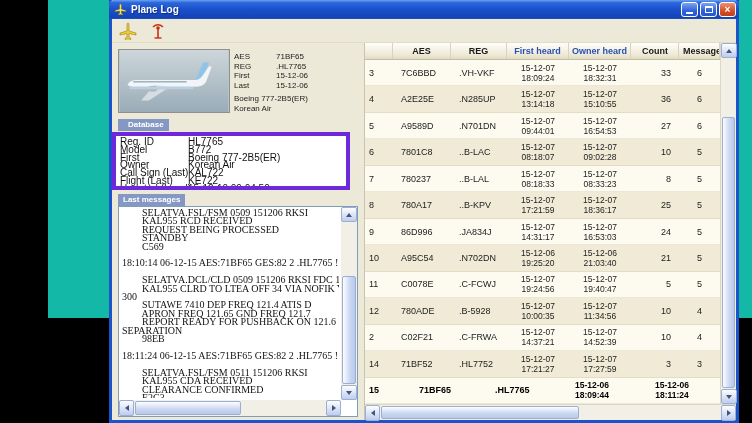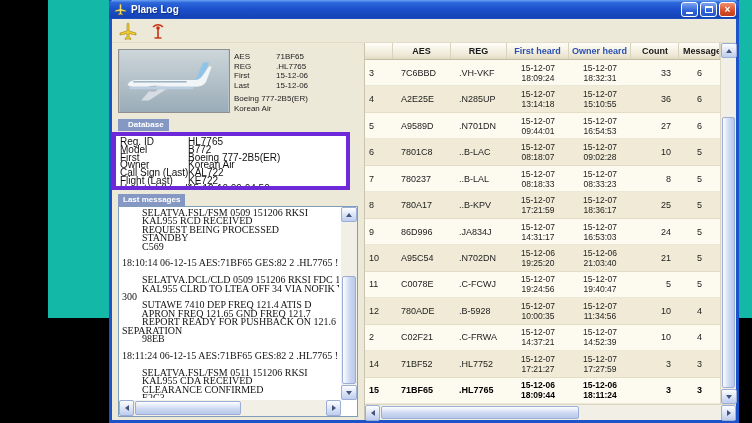--- a/index.html
+++ b/index.html
@@ -74,21 +74,21 @@
   .th.c-count { justify-content:flex-end; padding-right:10px; }
   .th.c-msg { justify-content:flex-start; padding-left:4px; }
 
   .t-body { position:absolute; left:0; right:16px; top:17px; bottom:16px;
             display:flex; flex-direction:column; }
   .t-row { flex:1; display:grid; grid-template-columns:28px 58px 56px 62px 62px 48px 1fr;
            align-items:center; font-size:9px; color:#222;
            border-bottom:1px solid rgba(200,192,160,.3); }
   .t-row:nth-child(odd)  { background:#fdfaf0; }
   .t-row:nth-child(even) { background:#f0ead6; }
-  .t-row.selected { font-weight:bold; color:#000; }
+  .t-row.selected { font-weight:bold; color:#000;gap:18px; }
   .td { overflow:hidden; white-space:nowrap; }
   .td.c-num { padding-left:4px; }
   .td.c-aes, .td.c-reg { padding-left:8px; }
   .td.c-date { font-size:8.5px; line-height:10px; display:flex; flex-direction:column;
                justify-content:center; align-items:center; }
   .td.c-count { text-align:right; padding-right:8px; }
   .td.c-msg { text-align:center; }
 
   
   .vscroll { position:absolute; width:16px; display:flex; flex-direction:column; background:#f2f0e6; }

